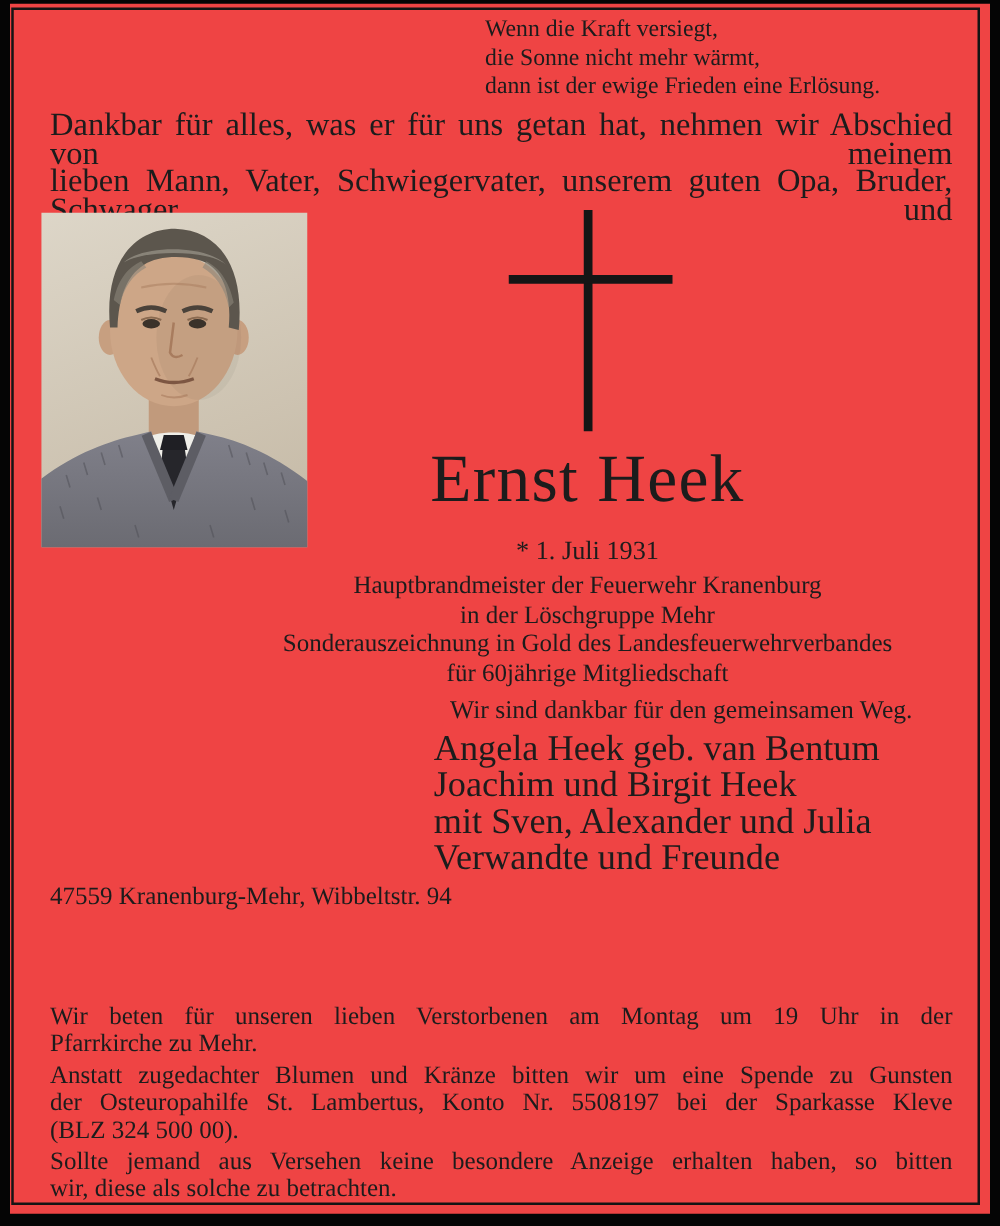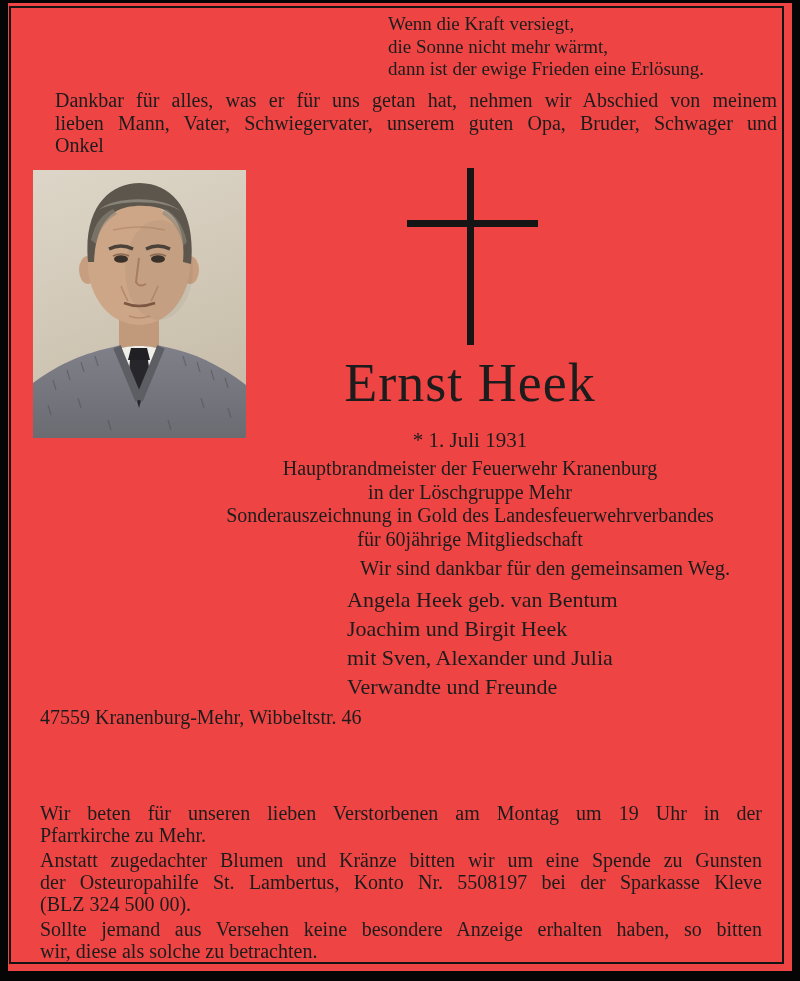--- a/index.html
+++ b/index.html
@@ -12,39 +12,39 @@
   .frame-top,.frame-bottom,.frame-left,.frame-right{position:absolute;background:#050505;}
   .frame-top{left:0;top:0;width:800px;height:3px;}
   .frame-bottom{left:0;top:971px;width:800px;height:10px;}
   .frame-left{left:0;top:0;width:8px;height:981px;}
   .frame-right{left:792px;top:0;width:8px;height:981px;}
   .frame-inner{position:absolute;left:9px;top:6px;width:771px;height:954px;border:2px solid #141414;}
 
   .abs{position:absolute;}
   .verse{left:388px;top:13px;width:392px;font-size:19px;line-height:22.5px;}
   .vline{white-space:nowrap;}
-  .intro{left:40px;top:89px;width:722px;font-size:20px;line-height:22.5px;margin-left:15px;}
+  .intro{left:40px;top:89px;width:722px;font-size:26px;line-height:22.5px;}
   .jline{text-align:justify;text-align-last:justify;}
   .justified .jline:last-child{text-align-last:left;}
 
   .portrait{left:33px;top:170px;width:213px;height:268px;}
 
   .cross{left:407px;top:168px;width:131px;height:177px;}
   .cross-v{position:absolute;left:60px;top:0;width:7px;height:177px;background:#151515;}
   .cross-h{position:absolute;left:0;top:52px;width:131px;height:7px;background:#151515;}
 
   .name{left:240px;top:352px;width:460px;text-align:center;font-size:54px;letter-spacing:1px;white-space:nowrap;}
   .dates{left:240px;top:428px;width:460px;display:flex;justify-content:center;gap:107px;font-size:21px;}
   .dates span{white-space:nowrap;}
 
   .honors{left:170px;top:457px;width:600px;text-align:center;font-size:20px;line-height:23.5px;}
   .cline{white-space:nowrap;}
 
   .thanks{left:360px;top:557px;font-size:20.5px;white-space:nowrap;}
-  .family{left:347px;top:585px;font-size:22px;line-height:29px;}
+  .family{left:347px;top:585px;font-size:29px;line-height:29px;}
   .fline{white-space:nowrap;}
 
   .address{left:40px;top:706px;font-size:20px;white-space:nowrap;}
   .para{left:40px;width:722px;font-size:20px;line-height:22px;}
   .p1{top:732px;} .p2{top:802px;} .p3{top:849px;} .p4{top:918px;}
 </style>
 </head>
 <body>
 
 <div class="page">
@@ -150,21 +150,21 @@
 
   <div class="abs thanks">Wir sind dankbar für den gemeinsamen Weg.</div>
 
   <div class="abs family">
       <div class="fline">Angela Heek geb. van Bentum</div>
       <div class="fline">Joachim und Birgit Heek</div>
       <div class="fline">mit Sven, Alexander und Julia</div>
       <div class="fline">Verwandte und Freunde</div>
     </div>
 
-  <div class="abs address">47559 Kranenburg-Mehr, Wibbeltstr. 46</div>
+  <div class="abs address">47559 Kranenburg-Mehr, Wibbeltstr. 94</div>
 
 
   <div class="abs para p2 justified">
       <div class="jline">Wir beten für unseren lieben Verstorbenen am Montag um 19 Uhr in der</div>
       <div class="jline">Pfarrkirche zu Mehr.</div>
     </div>
 
   <div class="abs para p3 justified">
       <div class="jline">Anstatt zugedachter Blumen und Kränze bitten wir um eine Spende zu Gunsten</div>
       <div class="jline">der Osteuropahilfe St. Lambertus, Konto Nr. 5508197 bei der Sparkasse Kleve</div>

